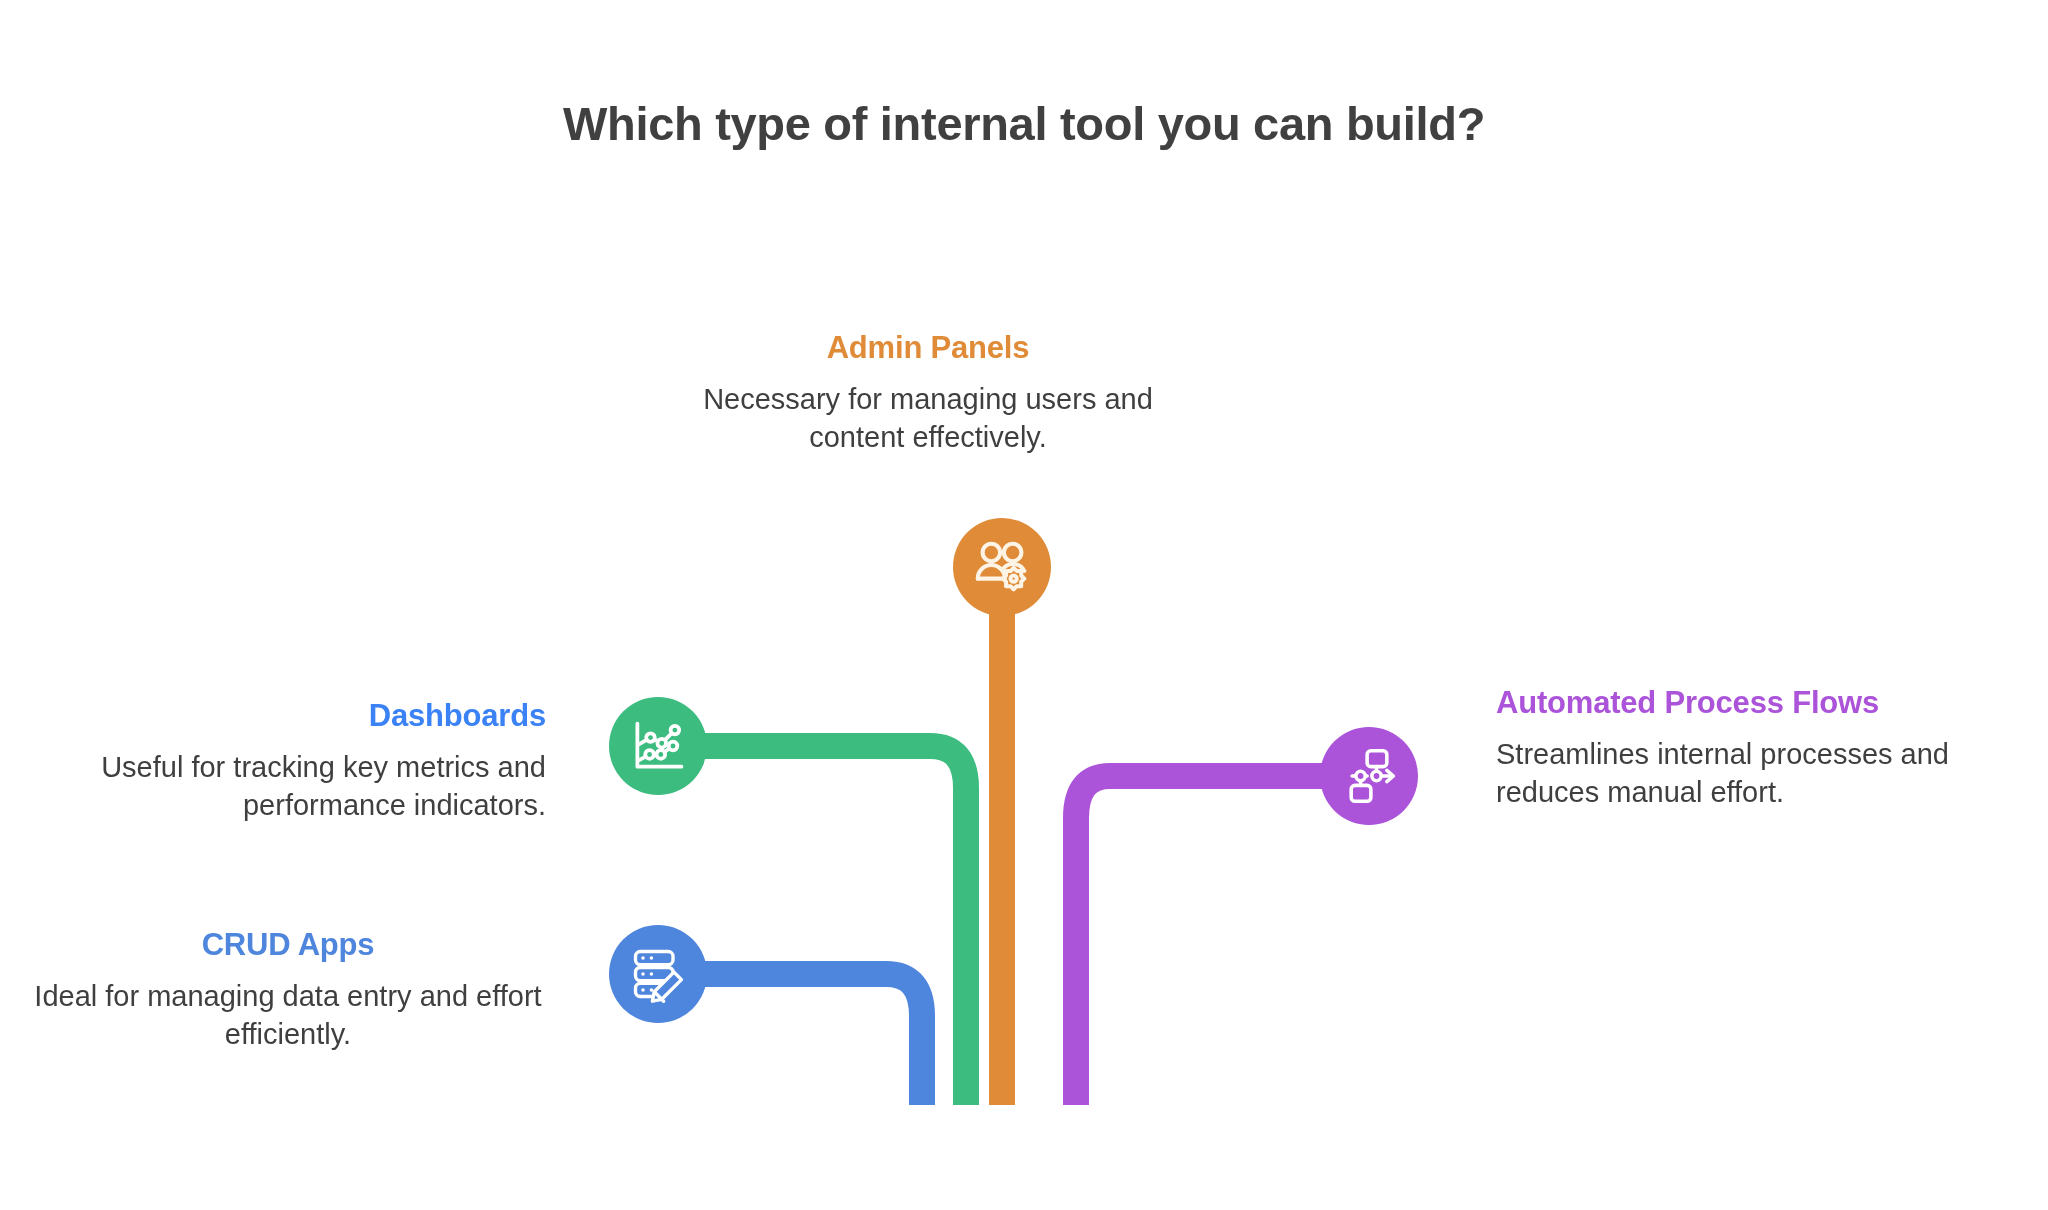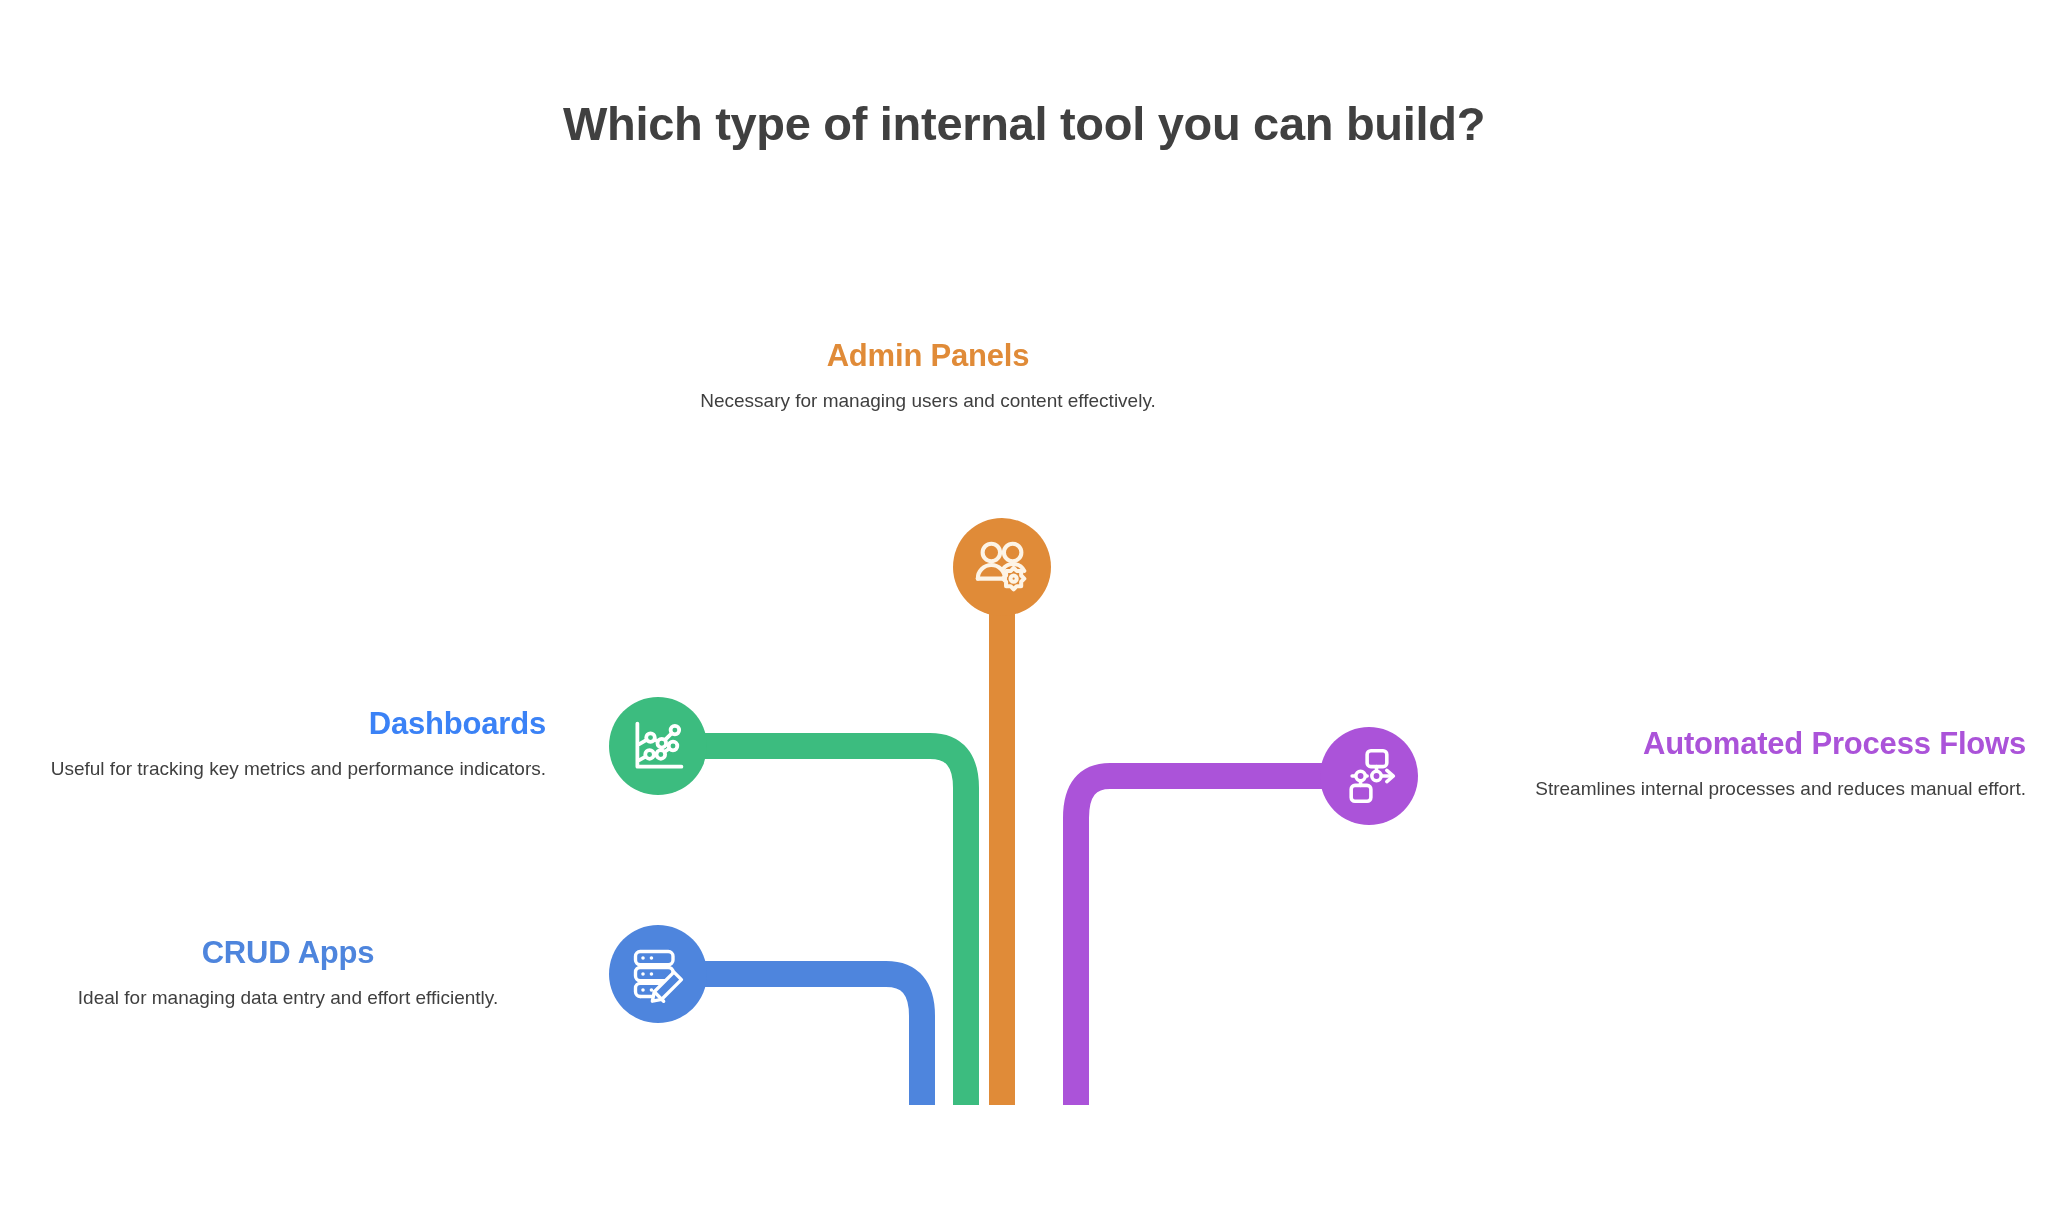--- a/index.html
+++ b/index.html
@@ -82,25 +82,25 @@
     height: 98px;
   }
 
   
   .branch-text { position: absolute; }
 
   .branch-title {
     font-size: 31px;
     font-weight: bold;
     line-height: 1.25;
-    margin: 12px 0 12px 0;
+    margin: 4px 0 12px 0;
     letter-spacing: -0.2px;
   }
   .branch-desc {
-    font-size: 19px;
+    font-size: 29px;
     font-weight: normal;
     color: #3f3f3f;
     line-height: 1.33;
     margin: 0;
   }
 
   .text-admin {
     left: 674px;
     top: 325px;
     width: 508px;
@@ -113,23 +113,23 @@
     text-align: right;
   }
   .text-crud {
     left: 30px;
     top: 922px;
     width: 516px;
     text-align: center;
   }
   .text-flows {
     left: 1496px;
-    top: 713px;
+    top: 680px;
     width: 530px;
-    text-align: right;
+    text-align: left;
   }
 </style>
 </head>
 <body>
 
 <div id="infographic">
 
   <div class="page-title">Which type of internal tool you can build?</div>
 
   <svg id="connectors" viewBox="0 0 2048 1210">

